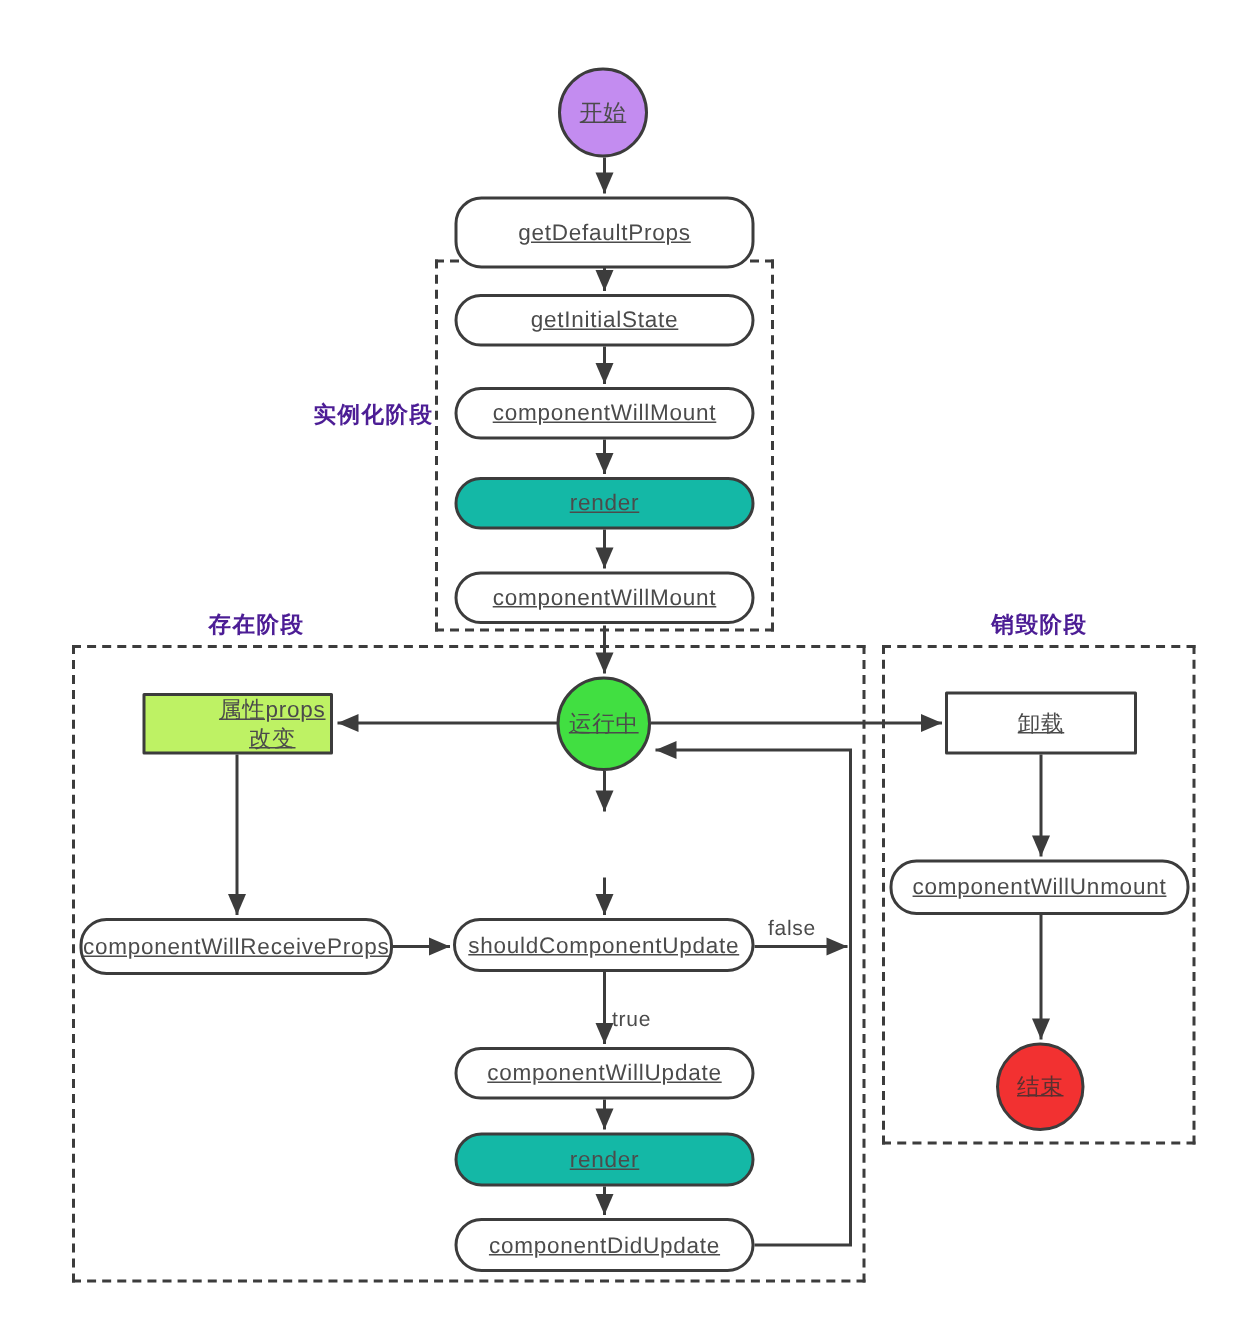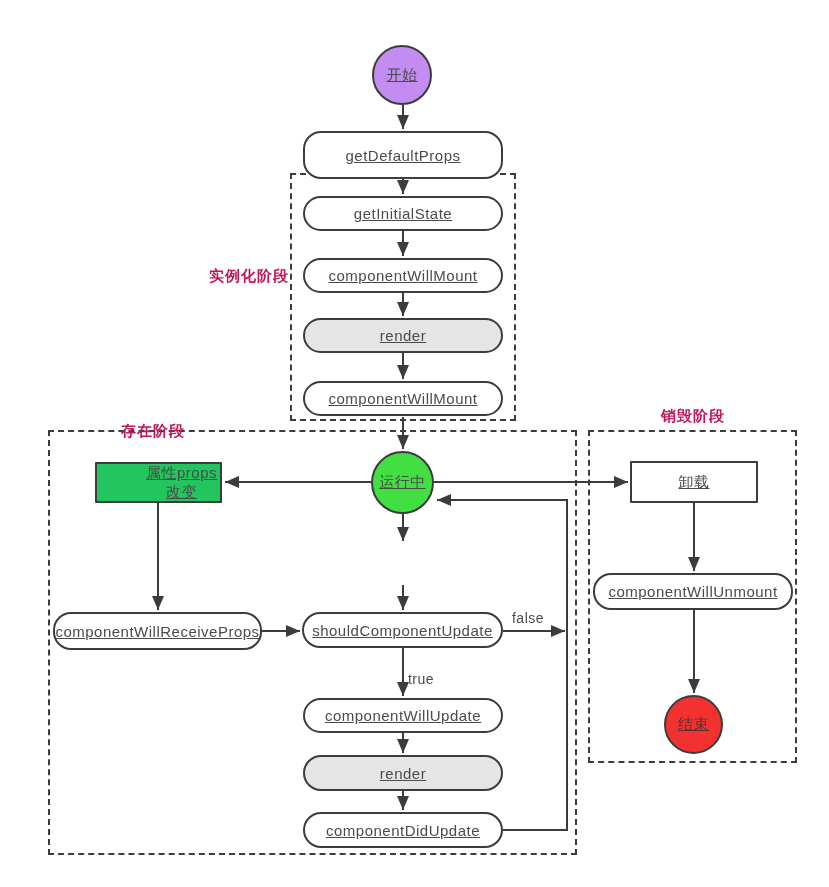--- a/index.html
+++ b/index.html
@@ -12,21 +12,21 @@
   }
   svg.edges{position:absolute;left:0;top:0;}
   .phase{
     position:absolute;
     border:2px dashed #3c3c3c;
     box-sizing:border-box;
     background:transparent;
   }
   .phase-label{
     position:absolute;
-    color:#be185d;
+    color:#4c1d95;
     font-weight:bold;
     font-size:15px;
     text-align:center;
     letter-spacing:1px;
   }
   .node{
     position:absolute;
     box-sizing:border-box;
     border:2px solid #3c3c3c;
     background:#ffffff;
@@ -38,41 +38,41 @@
     justify-content:center;
     text-align:center;
     text-decoration:underline;
   }
   .pill{border-radius:18px;}
   .rect{border-radius:1px;}
   .circle{border-radius:50%;}
   .fill-purple{background:#c38cf0;}
   .fill-green{background:#41df41;}
   .fill-red{background:#f23131;color:#5a3030;}
-  .fill-cyan{background:#e5e5e5;}
-  .fill-yellow{background:#22c55e;padding-left:46px;}
+  .fill-cyan{background:#14b8a6;}
+  .fill-yellow{background:#bef264;padding-left:46px;}
   .edge-label{
     position:absolute;
     font-size:14px;
     color:#4b4b4b;
     text-align:center;
     letter-spacing:0.5px;
   }
 </style>
 </head>
 <body>
 
 <div id="canvas">
 
   <div class="phase" style="left:290px;top:173px;width:226px;height:248px;"></div>
   <div class="phase" style="left:48px;top:430px;width:529px;height:425px;"></div>
   <div class="phase" style="left:588px;top:430px;width:209px;height:333px;"></div>
 
   <div class="phase-label" style="left:199px;top:267px;width:100px;">实例化阶段</div>
-  <div class="phase-label" style="left:103px;top:422px;width:100px;">存在阶段</div>
+  <div class="phase-label" style="left:103px;top:407px;width:100px;text-align:right;">存在阶段</div>
   <div class="phase-label" style="left:643px;top:407px;width:100px;">销毁阶段</div>
 
   <svg class="edges" width="829" height="887">
     <defs>
       <marker id="arr" markerUnits="userSpaceOnUse" markerWidth="16" markerHeight="14" refX="15" refY="7" orient="auto">
         <path d="M1,1 L15,7 L1,13 Z" fill="#3c3c3c"></path>
       </marker>
     </defs>
     <g stroke="#3c3c3c" stroke-width="2" fill="none">
       <path d="M403,105 L403,129" marker-end="url(#arr)"></path>

